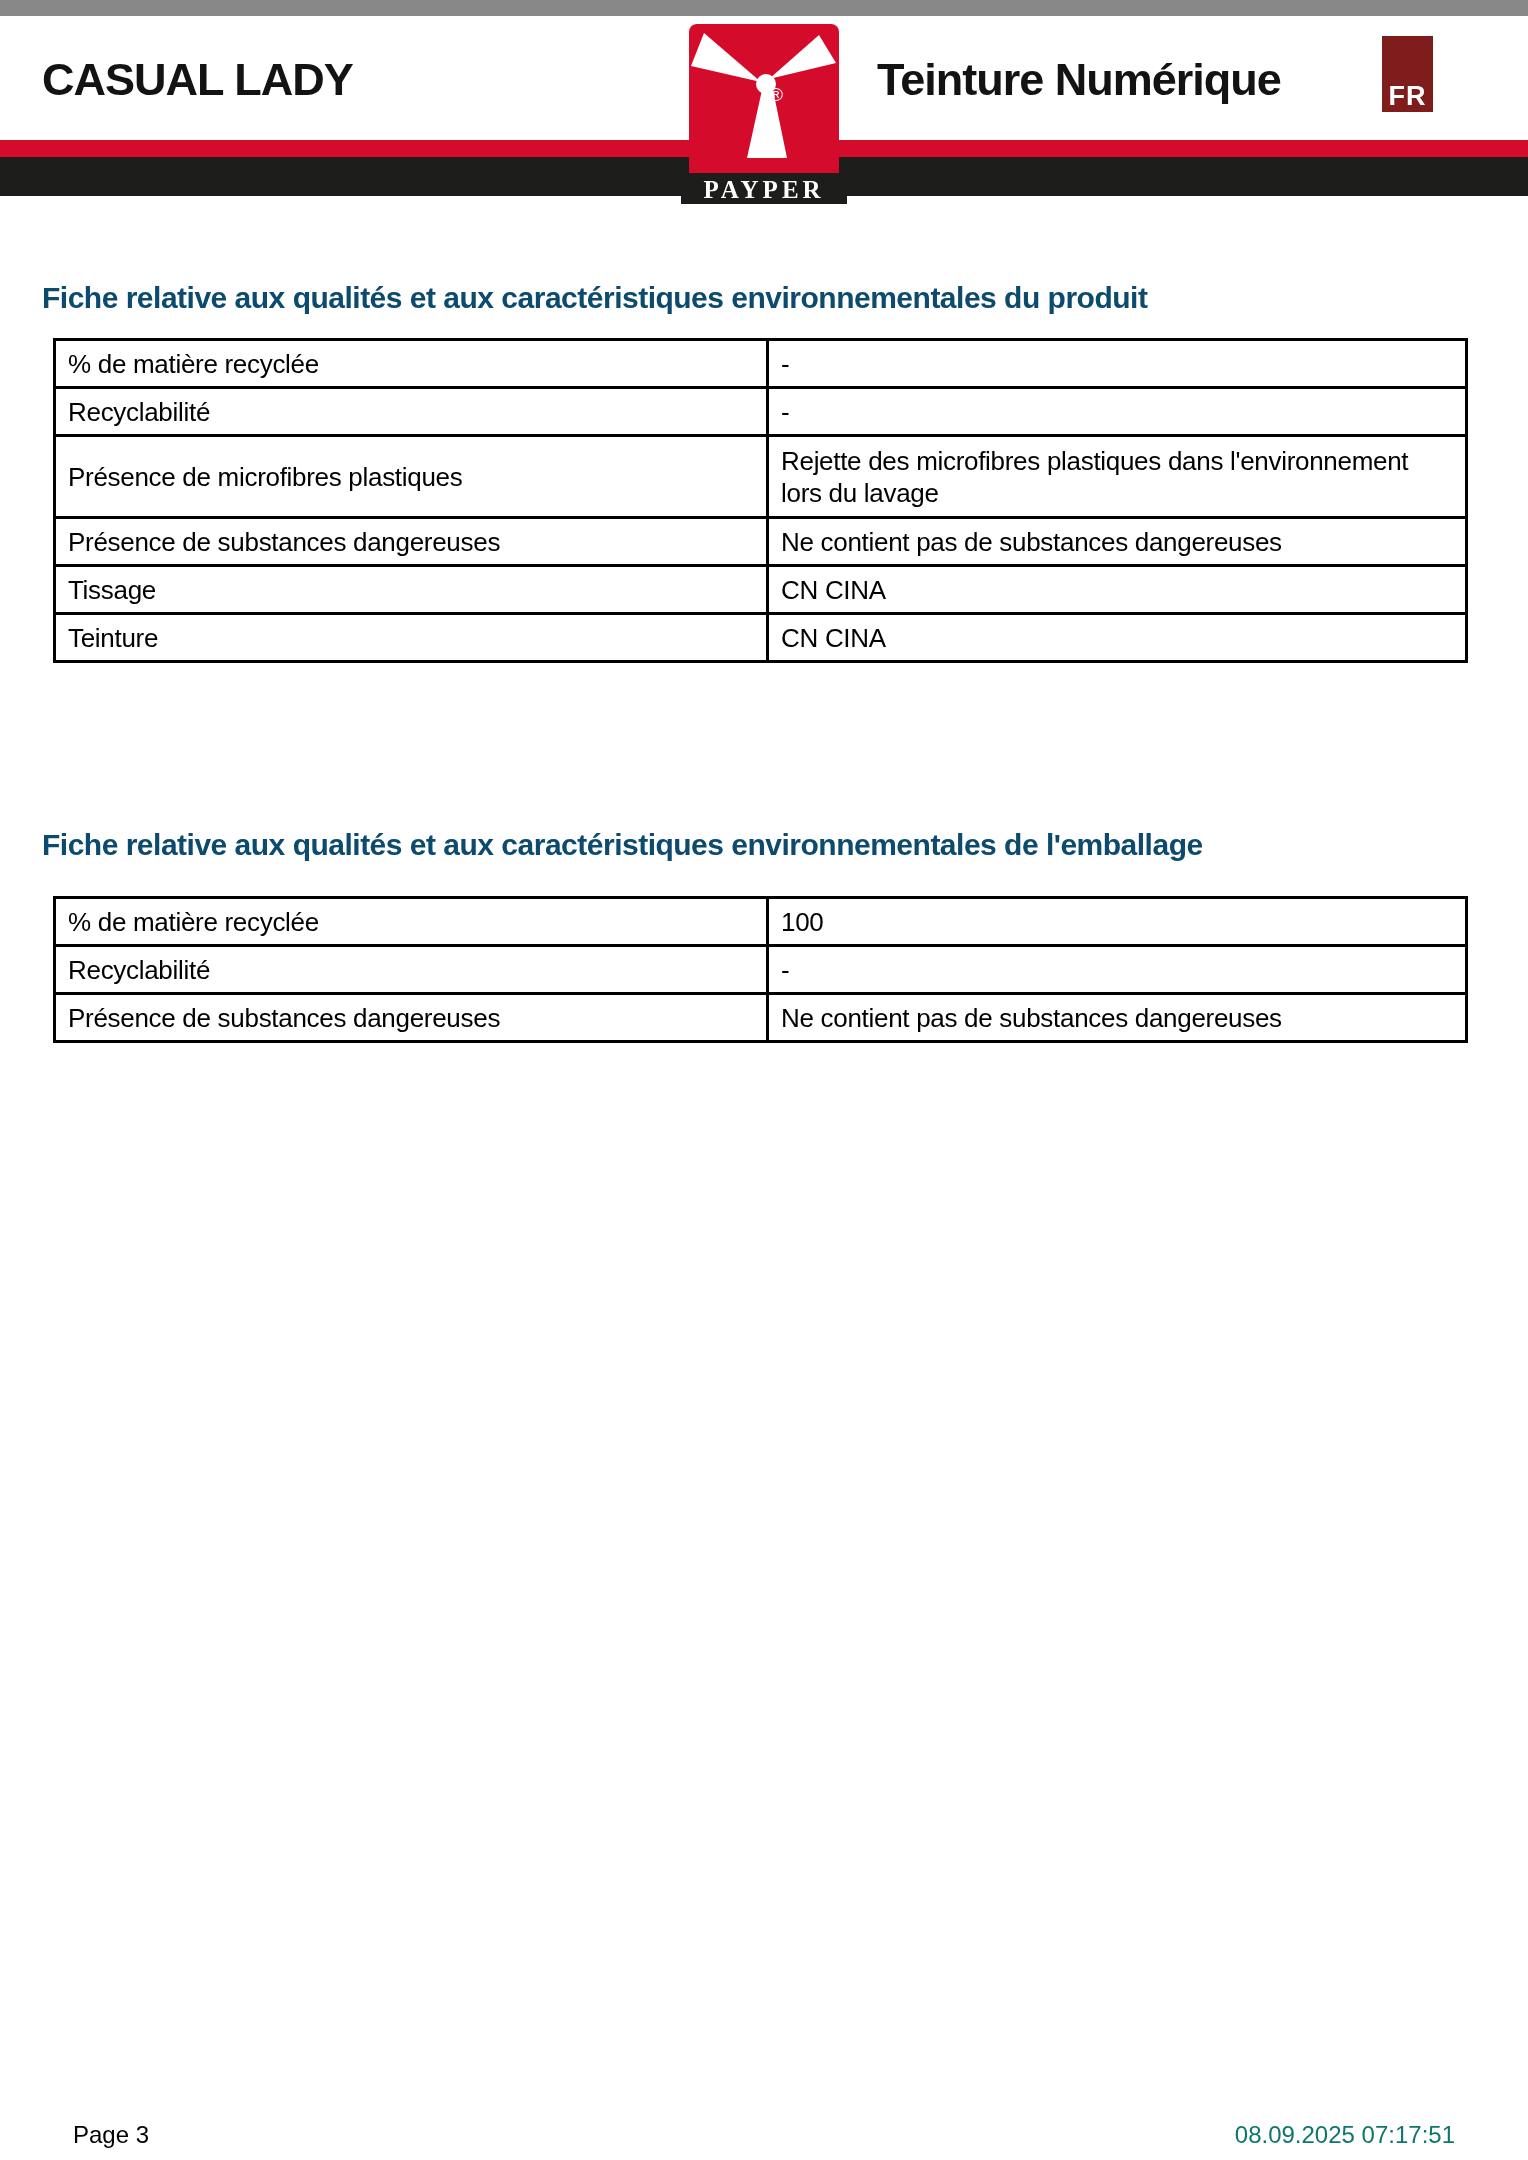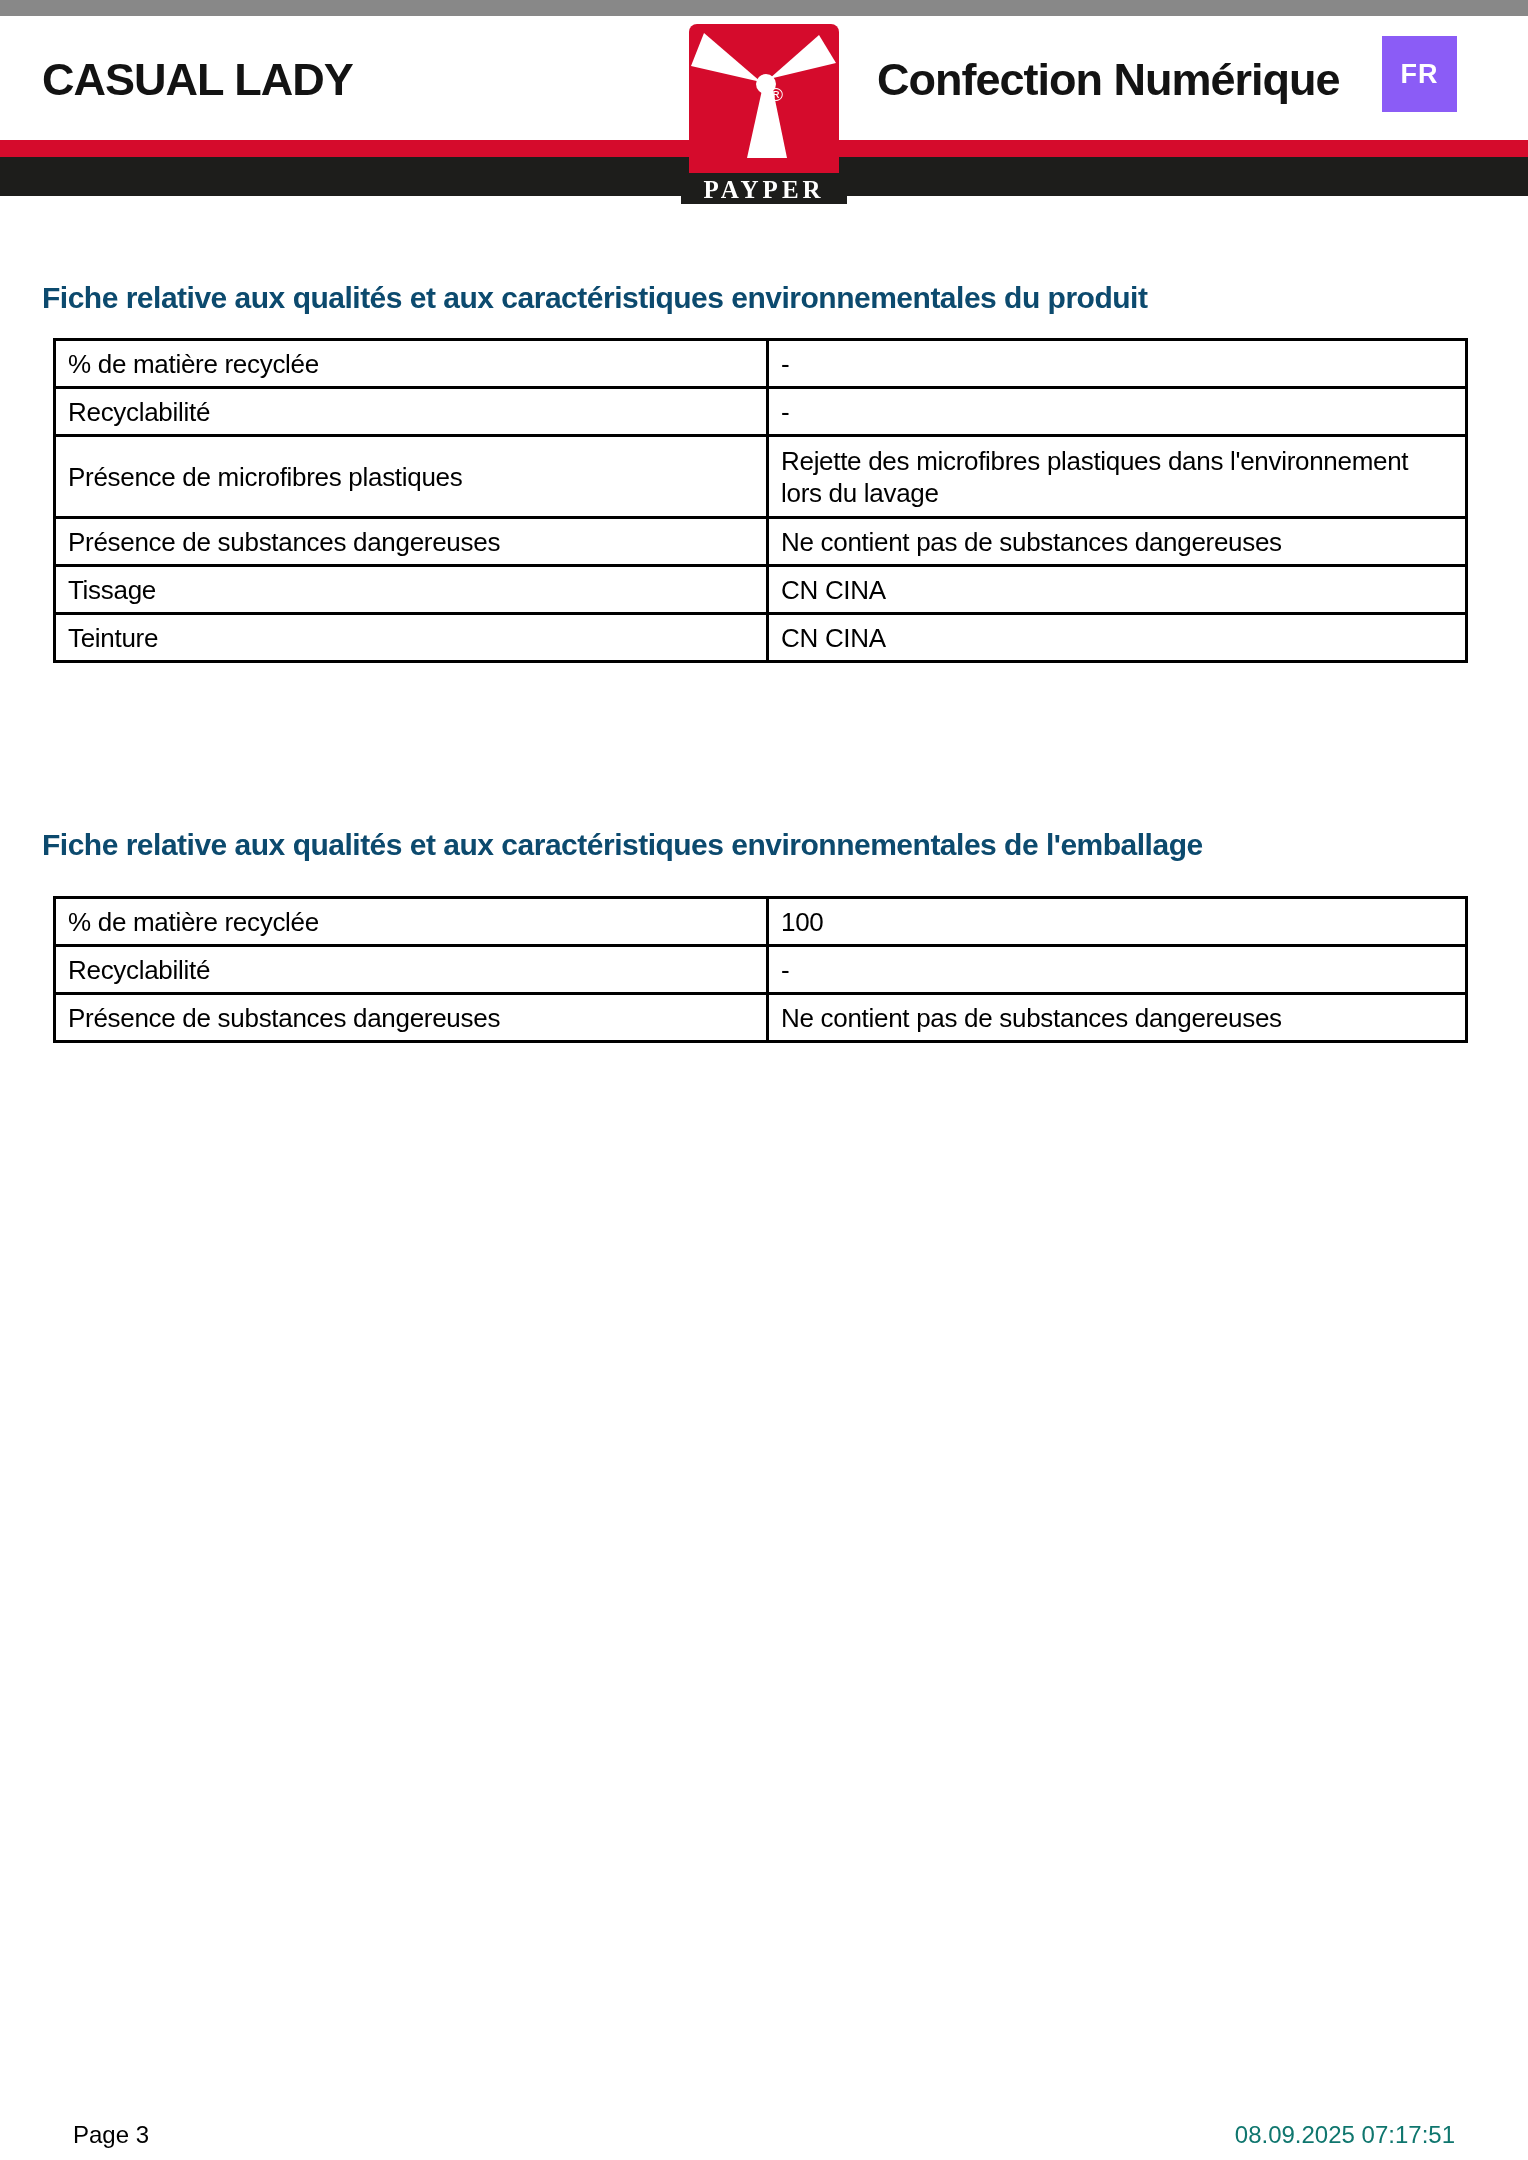--- a/index.html
+++ b/index.html
@@ -11,22 +11,22 @@
   
   .product-name {
     position:absolute; left:42px; top:38px; font-size:45px; font-weight:bold;
     letter-spacing:-1px; color:#131313; white-space:nowrap;
   }
   .doc-title {
     position:absolute; left:877px; top:38px; font-size:45px; font-weight:bold;
     letter-spacing:-1px; color:#131313; white-space:nowrap;
   }
   .lang-badge {
-    position:absolute; left:1382px; top:20px; width:75px; height:76px;
-    background:#8b5cf6; color:#ffffff; display:flex; align-items:center;
+    position:absolute; left:1382px; top:20px; width:51px; height:76px;
+    background:#7f1d1d; color:#ffffff; display:flex; align-items:flex-end;
     justify-content:center; font-size:27px; font-weight:bold; letter-spacing:1px;
   }
   .bar-red   { position:absolute; left:0; top:124px; width:1528px; height:17px; background:#d50b2c; }
   .bar-black { position:absolute; left:0; top:141px; width:1528px; height:39px; background:#1d1d1b; }
   
   .logo { position:absolute; left:681px; top:8px; width:166px; z-index:5; }
   .logo-box {
     position:relative; margin:0 auto; width:150px; height:149px; background:#d50b2c;
     border-radius:8px 8px 0 0;
   }
@@ -64,21 +64,21 @@
   .footer-time {
     position:absolute; right:73px; top:2105px; font-size:24px; color:#0f766e;
   }
 </style>
 </head>
 <body>
 
 <div class="page">
 
   <div class="product-name">CASUAL LADY</div>
-  <div class="doc-title">Confection Numérique</div>
+  <div class="doc-title">Teinture Numérique</div>
   <div class="lang-badge">
     <span>FR</span>
   </div>
 
   <div class="bar-red"></div>
   <div class="bar-black"></div>
 
   <div class="logo">
     <div class="logo-box">
       <svg width="150" height="149" viewBox="0 0 150 149" xmlns="http://www.w3.org/2000/svg" aria-hidden="true">

